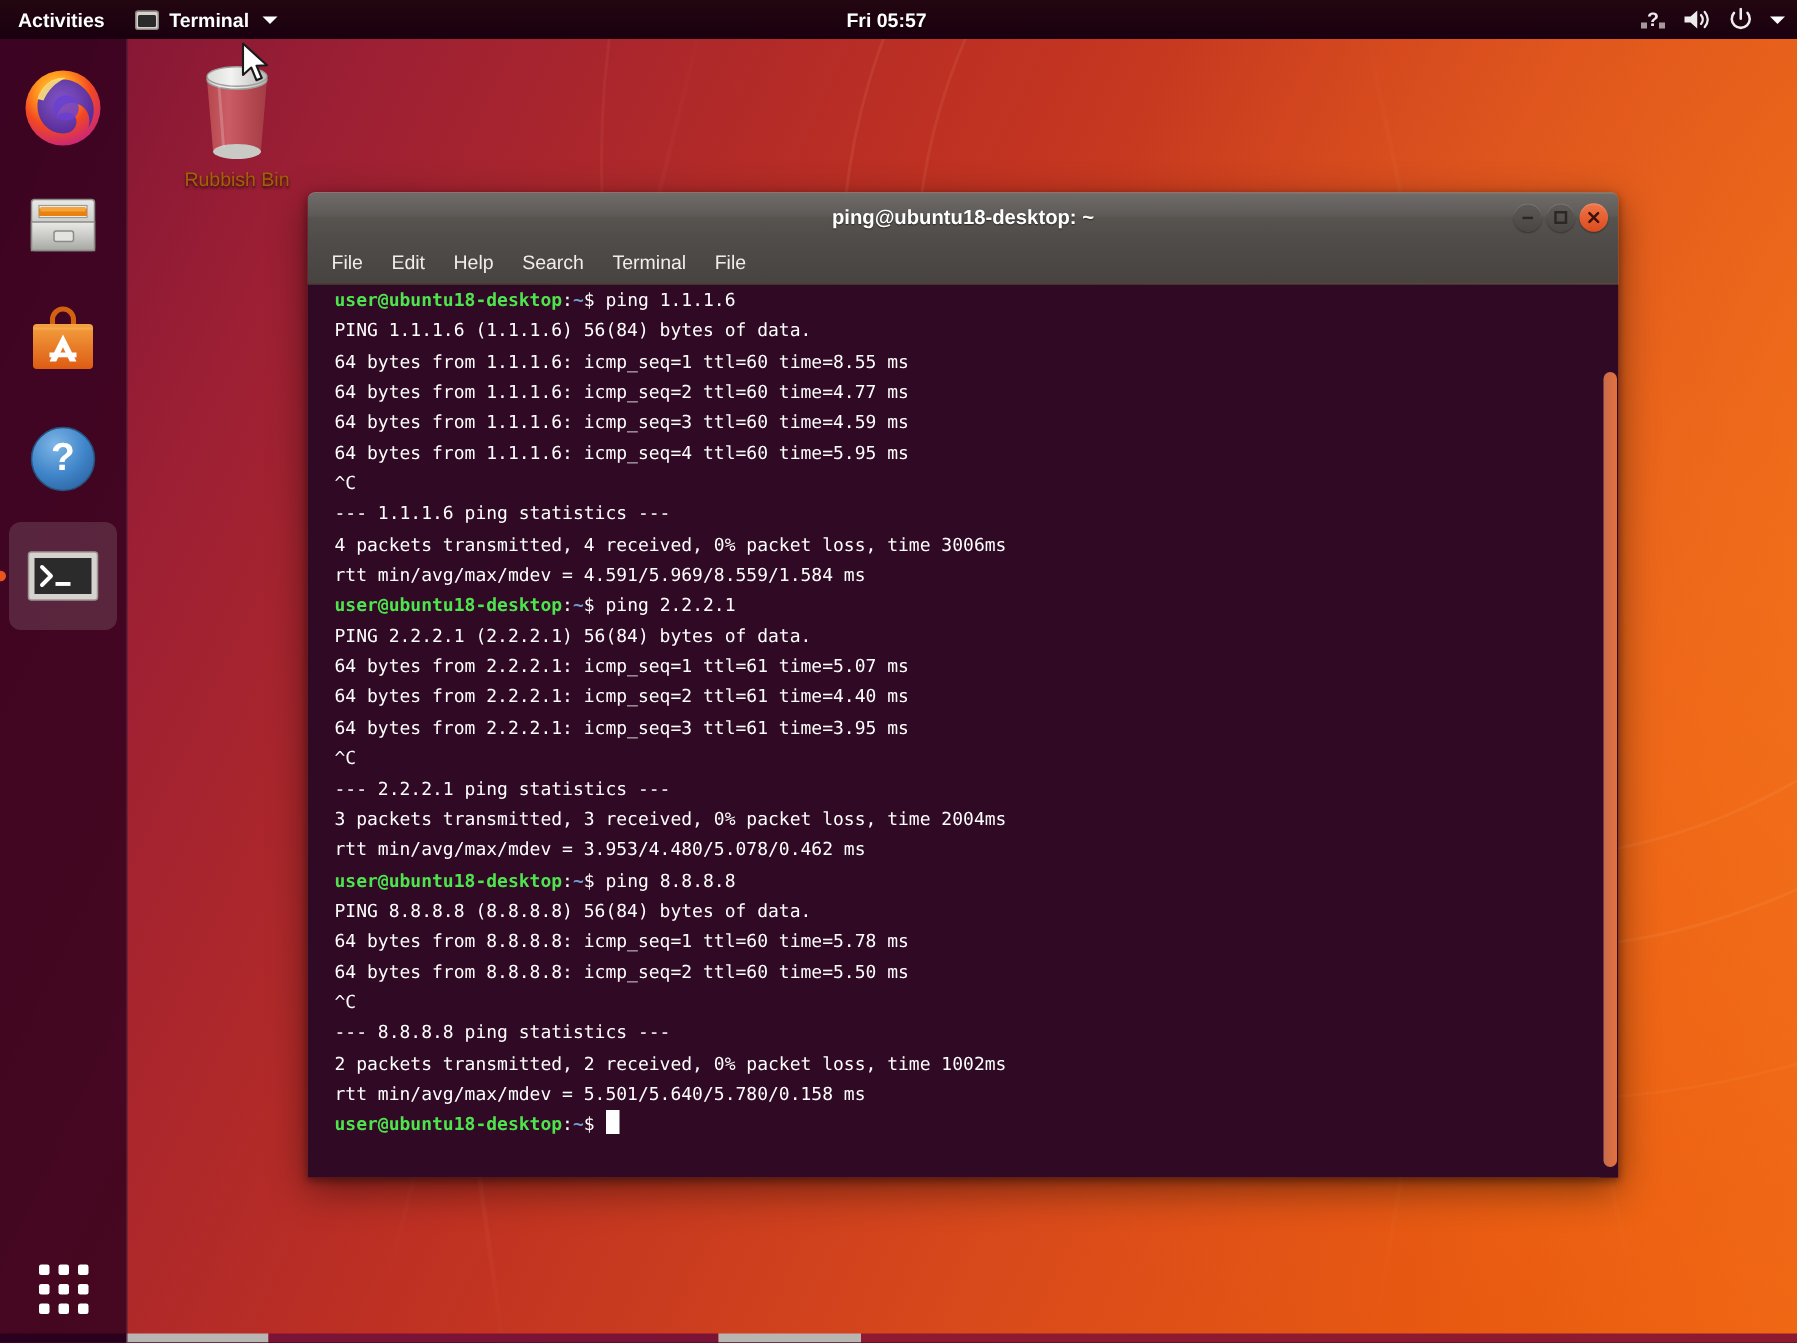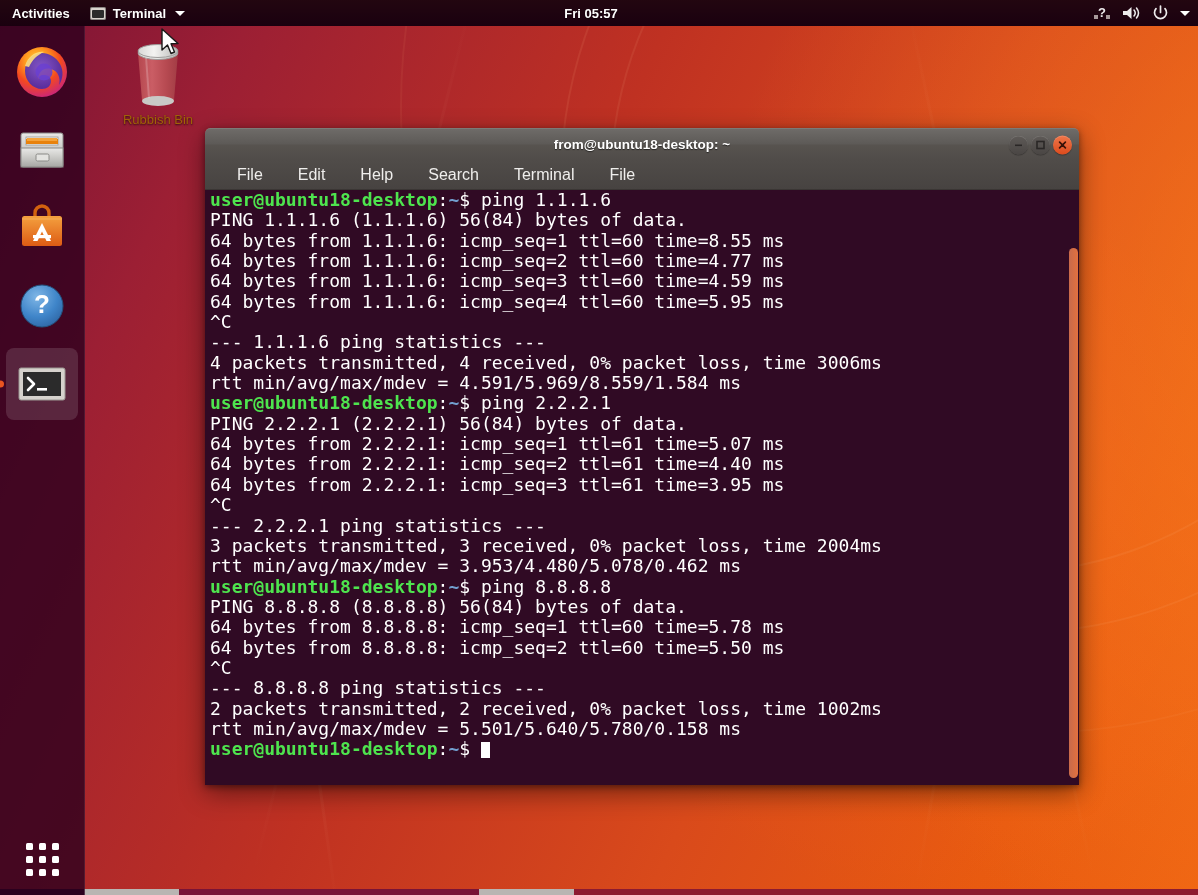--- a/index.html
+++ b/index.html
@@ -237,38 +237,37 @@
     height: 29px;
     background: linear-gradient(to bottom, #504c49 0%, #474341 100%);
     display: flex;
     align-items: center;
     padding-left: 14px;
     gap: 15px;
     border-bottom: 1px solid #3a3634;
   }
   .menu-item {
     color: #efeeec;
-    font-size: 16px;
+    font-size: 13px;
     padding: 1px 2px;
     cursor: default;
-    margin-left: 16px;
   }
 
   #term-body {
     position: relative;
     height: 597px;
     background: #300a24;
     overflow: hidden;
   }
   #term-text {
     position: absolute;
-    left: 5px; top: 0px;
+    left: 18px; top: 0px;
     right: 16px;
     font-family: "DejaVu Sans Mono", "Liberation Mono", monospace;
-    font-size: 18px;
+    font-size: 12px;
     line-height: 20.35px;
     color: #ffffff;
     white-space: pre;
     letter-spacing: 0px;
   }
   #term-text .line { display: block; height: 20.35px; }
   .prompt-user { color: #4ee44e; font-weight: bold; }
   .prompt-path { color: #729fcf; font-weight: bold; }
   .prompt-sym  { color: #ffffff; }
   .cursor-block {
@@ -478,21 +477,21 @@
           <i></i>
           <i></i>
           <i></i>
       </div>
     </div>
   </div>
 
   <div id="terminal-window">
 
     <div id="titlebar">
-      <span id="window-title">from@ubuntu18-desktop: ~</span>
+      <span id="window-title">ping@ubuntu18-desktop: ~</span>
       <div id="winbuttons">
         <div class="winbtn">
           <svg width="11" height="11" viewBox="0 0 11 11">
             <rect x="2" y="5" width="7" height="1.6" fill="#2a2726"></rect>
           </svg>
         </div>
         <div class="winbtn">
           <svg width="11" height="11" viewBox="0 0 11 11">
             <rect x="2" y="2" width="7" height="7" fill="none" stroke="#2a2726" stroke-width="1.6"></rect>
           </svg>

